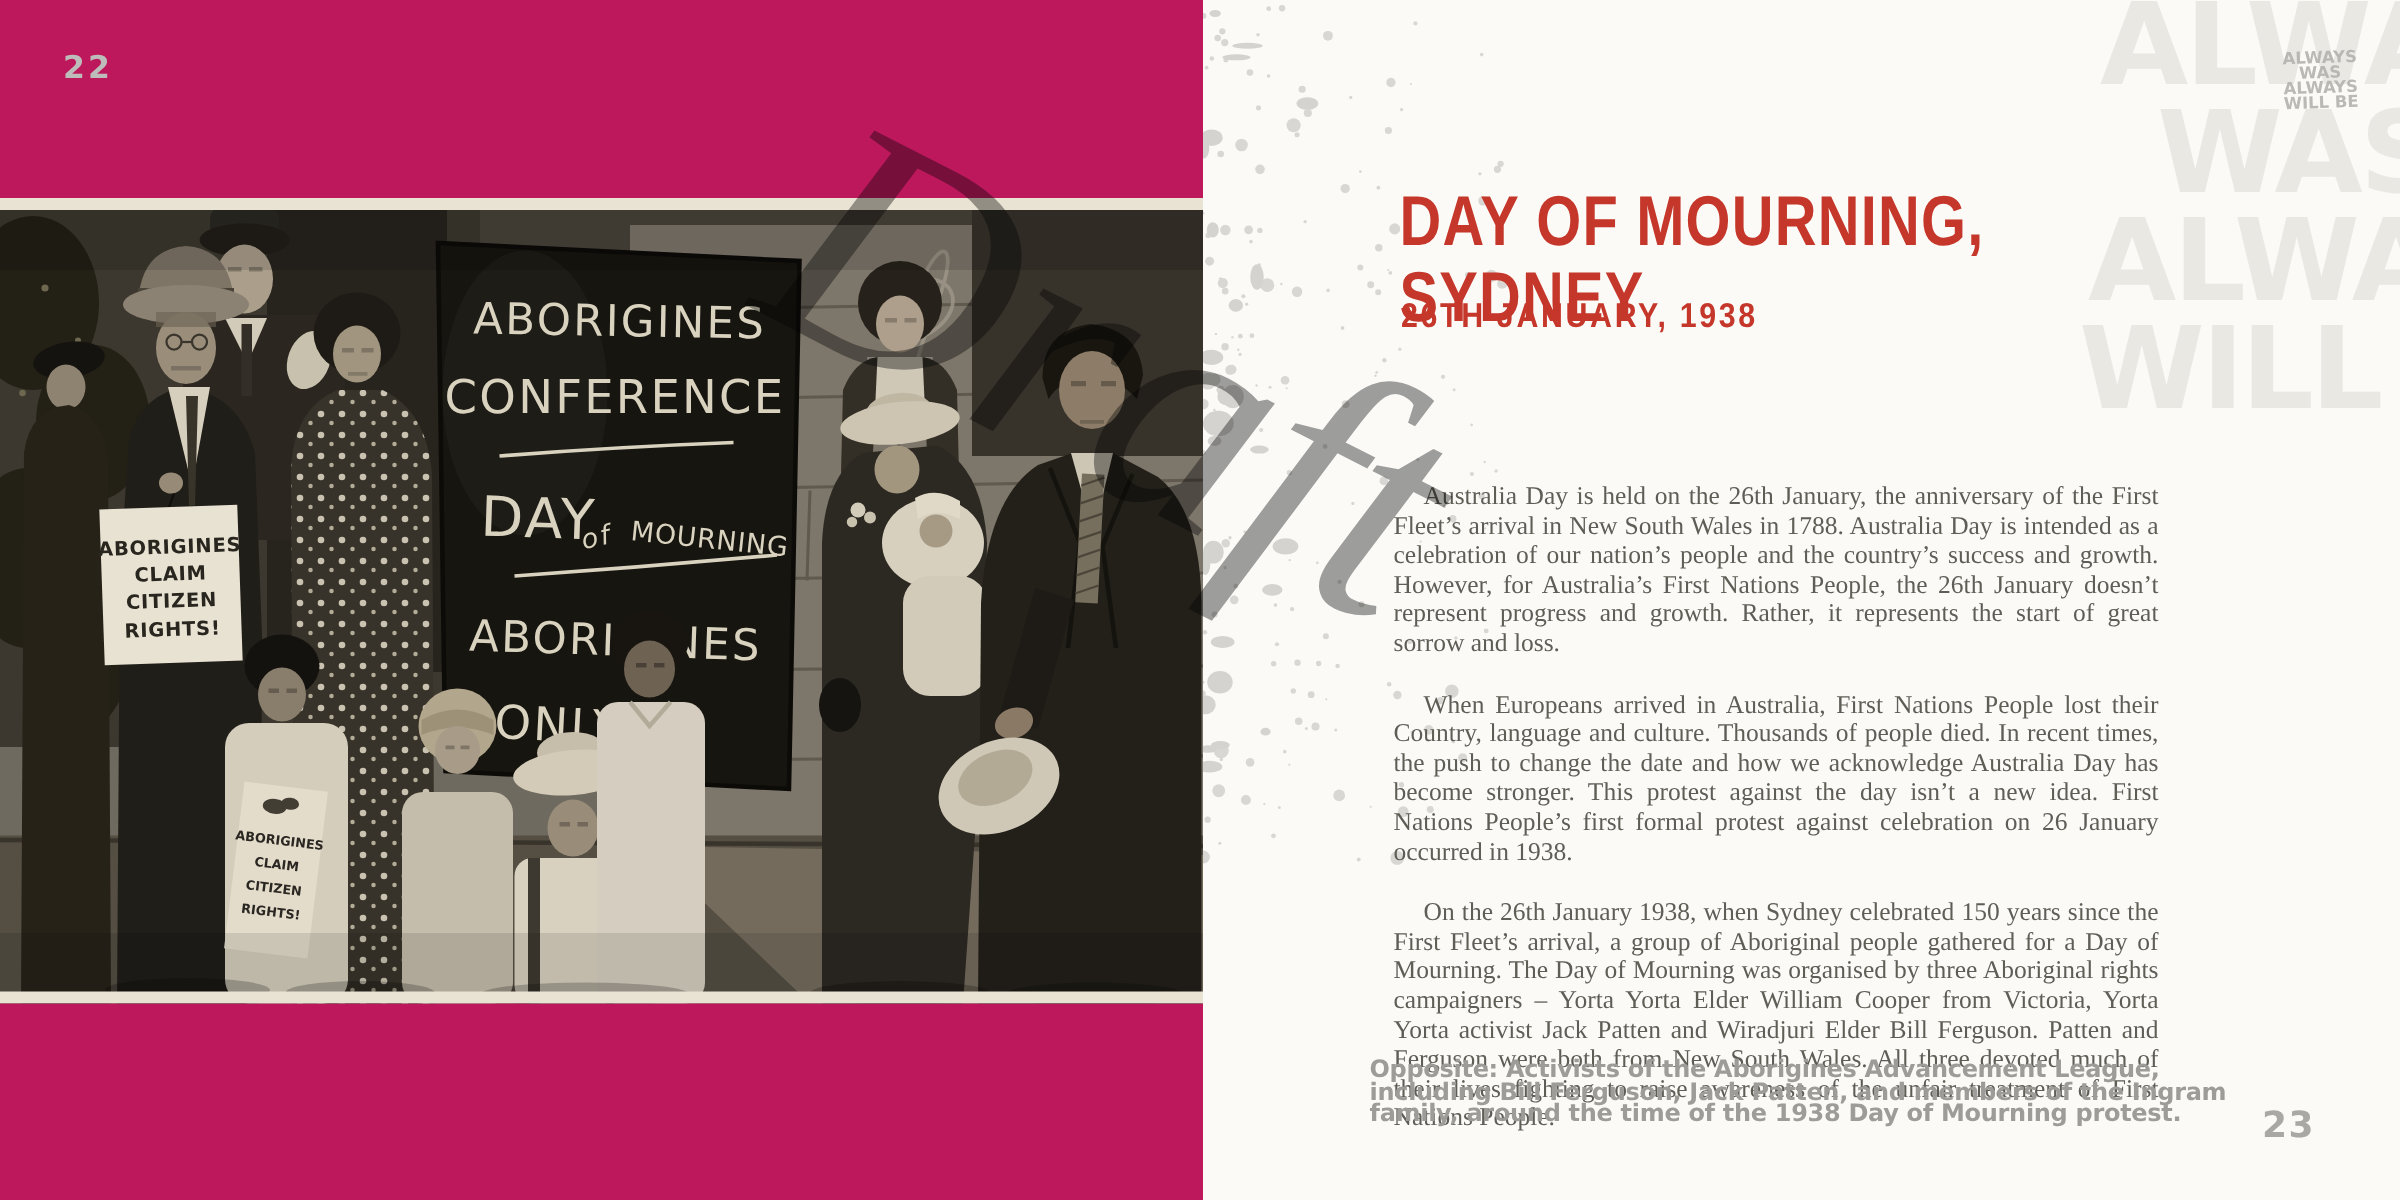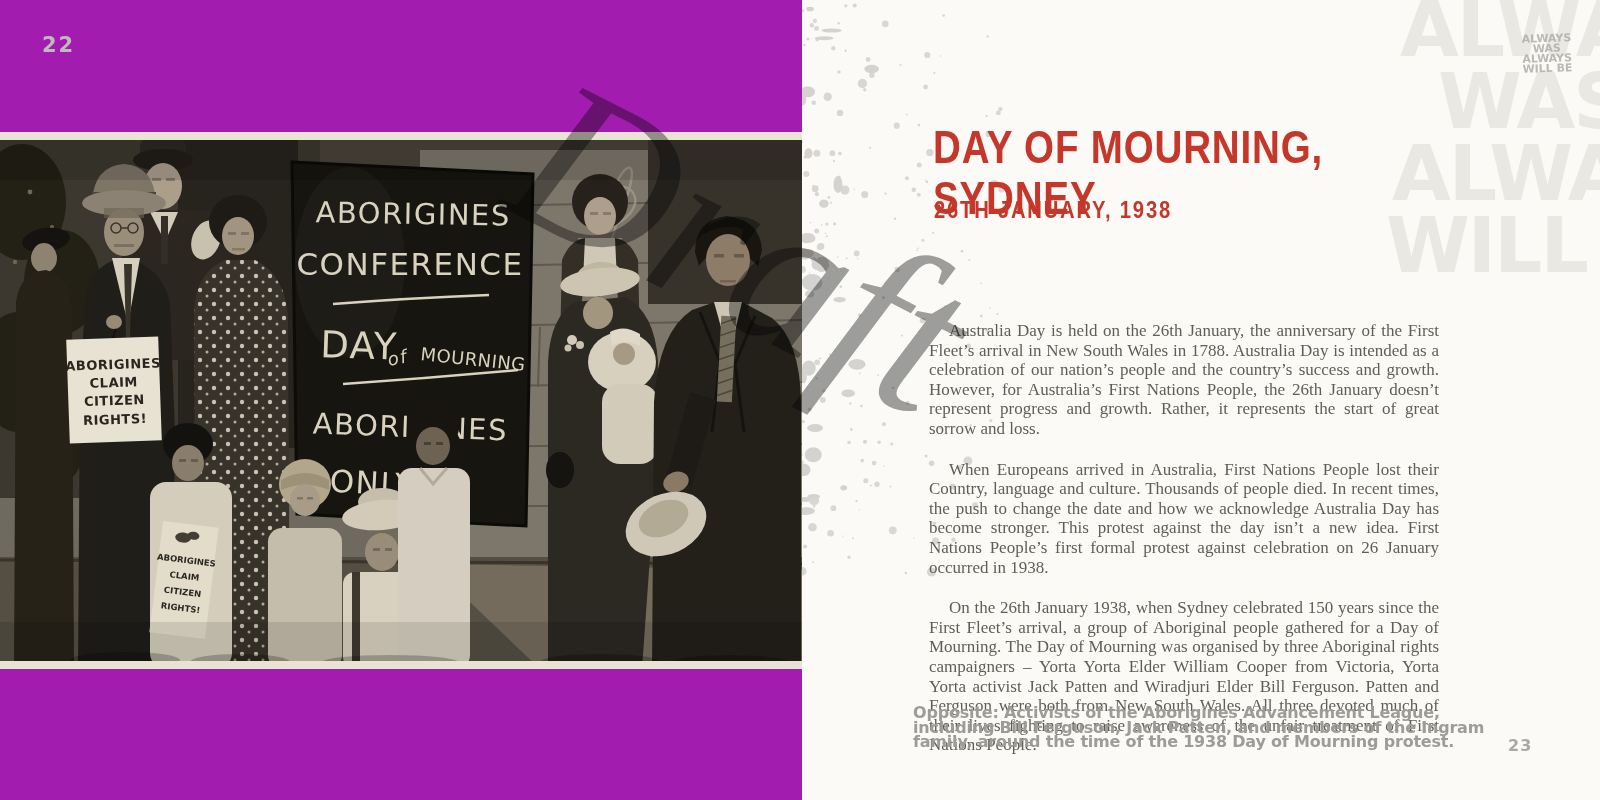--- a/index.html
+++ b/index.html
@@ -1,39 +1,39 @@
 <!DOCTYPE html>
 <html><head>
 <meta charset="utf-8">
 <style>
   html,body{margin:0;padding:0;background:#111;}
   .spread{position:relative;width:1600px;height:800px;overflow:hidden;background:#fbfaf7;font-family:"Liberation Sans",sans-serif;}
   
-  .page-left{position:absolute;left:0;top:0;width:802px;height:800px;background:#a21caf;overflow:hidden;}
+  .page-left{position:absolute;left:0;top:0;width:802px;height:800px;background:#be185d;overflow:hidden;}
   .pageno-left{position:absolute;left:42px;top:33px;color:#bdbcba;font-weight:bold;font-size:21px;letter-spacing:2px;font-family:"DejaVu Sans",sans-serif;}
   .photo{position:absolute;left:0;top:132px;width:802px;height:676px;}
   .photo svg{display:block;}
   
   .page-right{position:absolute;left:802px;top:0;width:798px;height:800px;background:#fbfaf7;overflow:hidden;}
   .edge-text{position:absolute;left:588px;top:-6px;width:215px;color:#e9e8e3;font-weight:bold;
              font-size:76px;line-height:72px;letter-spacing:-2px;font-family:"DejaVu Sans",sans-serif;white-space:nowrap;}
   .edge-text .l2{margin-left:48px}.edge-text .l1{margin-left:10px}.edge-text .l3{margin-left:2px}.edge-text .l4{margin-left:-4px}
   .corner-text{position:absolute;left:720px;top:34px;width:50px;text-align:center;color:#b3b2ae;font-weight:bold;
                font-size:11px;line-height:10px;font-family:"DejaVu Sans",sans-serif;transform:rotate(-2deg);opacity:.9;}
   .speckles{position:absolute;left:0;top:0;}
   .title{position:absolute;left:131px;top:90px;color:#c5372a;font-size:47px;line-height:51px;font-weight:bold;letter-spacing:1px;}
   .title .tline{display:inline-block;transform:scaleX(.82);transform-origin:left center;white-space:nowrap;}
   .subtitle{position:absolute;left:132px;top:197px;color:#c5372a;font-size:23px;font-weight:bold;letter-spacing:2px;}
   .subtitle .tline{display:inline-block;transform:scaleX(.88);transform-origin:left center;white-space:nowrap;}
   .body{position:absolute;left:113px;top:321px;width:524px;color:#5f5e56;font-family:"Liberation Serif",serif;
         font-size:17px;line-height:19.6px;text-align:justify;}
   .body p{margin:0 0 21px 14px;text-indent:20px;}
   .caption{position:absolute;left:111px;top:706px;width:584px;color:#9d9c99;font-size:16px;line-height:14.5px;
            font-weight:bold;letter-spacing:-.2px;font-family:"DejaVu Sans",sans-serif;}
-  .pageno-right{position:absolute;left:706px;top:736px;color:#a9a8a5;font-weight:bold;font-size:16px;letter-spacing:1px;font-family:"DejaVu Sans",sans-serif;}
+  .pageno-right{position:absolute;left:706px;top:736px;color:#a9a8a5;font-weight:bold;font-size:24px;letter-spacing:1px;font-family:"DejaVu Sans",sans-serif;}
   
   .watermark{position:absolute;left:505px;top:138px;z-index:9;pointer-events:none;
              font-family:"Liberation Serif",serif;font-style:italic;font-size:218px;line-height:1;
              color:#a0a0a0;mix-blend-mode:multiply;transform:rotate(27deg);transform-origin:50% 50%;}
 </style>
 </head>
 <body>
 
 <div class="spread">
 

